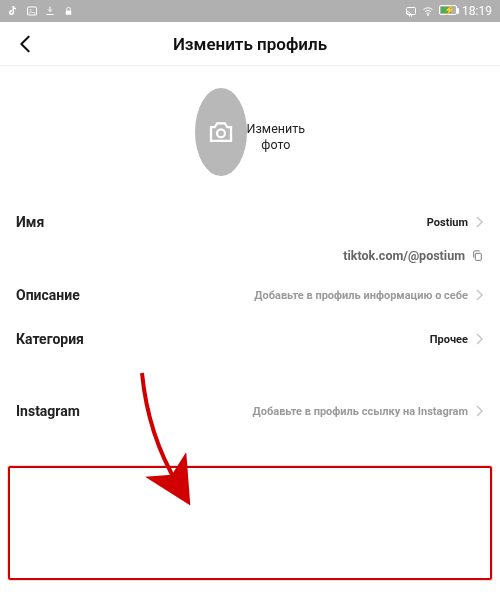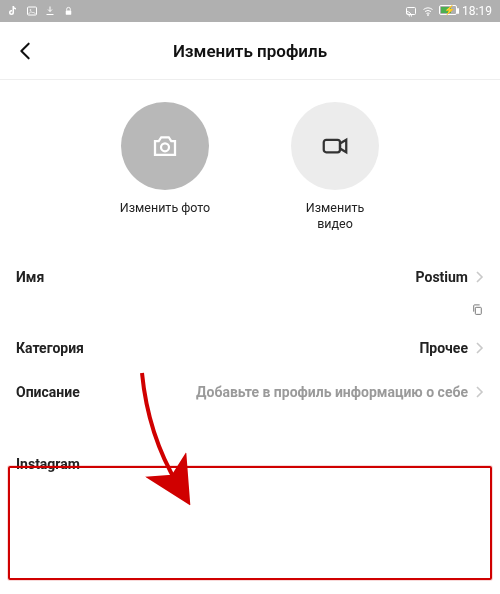--- a/index.html
+++ b/index.html
@@ -18,21 +18,21 @@
     justify-content: space-between;
     align-items: center;
     padding: 0 8px;
     font-size: 12px;
     color: #fff;
   }
   .status-left, .status-right { display: flex; align-items: center; gap: 6px; }
   .status-right { gap: 5px; }
   .sicon { width: 12px; height: 12px; display:inline-flex; align-items:center; justify-content:center;}
   .header {
-    height: 58px;
+    height: 44px;
     display: flex;
     align-items: center;
     padding: 0 14px;
     border-bottom: 1px solid #eee;
     position: relative;
   }
   .back-arrow {
     width: 22px; height: 22px;
     display:flex; align-items:center; justify-content:center;
     cursor:pointer;
@@ -45,21 +45,21 @@
     color:#111;
     pointer-events:none;
   }
   .media-row {
     display:flex;
     justify-content:center;
     gap: 60px;
     padding: 22px 0 8px 0;
   }
   .media-item {
-    display:flex; flex-direction:column; align-items:center;
+    display:flex; flex-direction:row; align-items:center;
     width: 110px;
   }
   .circle {
     width: 88px; height: 88px; border-radius: 50%;
     background: #b8b8b8;
     display:flex; align-items:center; justify-content:center;
     cursor:pointer;
   }
   .circle.light { background: #ececec; }
   .media-label {
@@ -80,21 +80,21 @@
     padding: 13px 16px;
     min-height: 44px;
     cursor:pointer;
   }
   .row .label {
     font-size: 14px;
     color: #222;
   }
   .row .value {
     display:flex; align-items:center; gap:8px;
-    font-size: 14px;
+    font-size: 11px;
     color: #222;
     max-width: 330px;
     text-align:right;
   }
   .row .value.placeholder { color: #9a9a9a; }
   .chev { width: 8px; height: 12px; flex-shrink:0; opacity:.45; }
   .copy-row {
     display:flex; justify-content:flex-end;
     padding: 4px 16px 10px 16px;
     font-size:12.5px; color:#666;
@@ -187,76 +187,73 @@
 <div class="media-row">
   <div class="media-item">
     <div class="circle">
       <svg viewBox="0 0 24 24" width="30" height="30" fill="none" stroke="#fff" stroke-width="1.8">
           <path d="M4 8h3l2-3h6l2 3h3v11H4z"></path>
           <circle cx="12" cy="13" r="3.2"></circle>
         </svg>
     </div>
     <div class="media-label">Изменить фото</div>
   </div>
-  <div class="media-item">
-    <div class="circle light">
-      <svg viewBox="0 0 24 24" width="30" height="30" fill="none" stroke="#333" stroke-width="1.8">
-          <rect x="3" y="7" width="13" height="10" rx="2"></rect>
-          <path d="M16 10l5-3v10l-5-3z"></path>
-        </svg>
-    </div>
-    <div class="media-label" style="white-space:pre-line;">Изменить
-видео</div>
-  </div>
 </div>
 
 <div class="list">
 
   <div class="row">
     <div class="label">Имя</div>
     <div class="value">
       <span>Postium</span>
       <svg class="chev" viewBox="0 0 8 12">
           <path d="M1 1l5 5-5 5" stroke="#888" stroke-width="1.6" fill="none"></path>
         </svg>
     </div>
   </div>
 
 
   <div class="copy-row">
+    <span>tiktok.com/@postium</span>
     <svg viewBox="0 0 24 24" width="13" height="13" fill="none" stroke="#777" stroke-width="1.8">
         <rect x="8" y="8" width="11" height="13" rx="1.5"></rect>
         <path d="M5 16V5a1.5 1.5 0 011.5-1.5H16"></path>
       </svg>
   </div>
 
   <div class="row">
+    <div class="label">Описание</div>
+    <div class="value placeholder">
+      <span>Добавьте в профиль информацию о себе</span>
+      <svg class="chev" viewBox="0 0 8 12">
+          <path d="M1 1l5 5-5 5" stroke="#888" stroke-width="1.6" fill="none"></path>
+        </svg>
+    </div>
+  </div>
+
+  <div class="row">
     <div class="label">Категория</div>
     <div class="value">
       <span>Прочее</span>
       <svg class="chev" viewBox="0 0 8 12">
           <path d="M1 1l5 5-5 5" stroke="#888" stroke-width="1.6" fill="none"></path>
         </svg>
     </div>
   </div>
 
-  <div class="row">
-    <div class="label">Описание</div>
+  <div class="section-gap"></div>
+
+  <div class="row">
+    <div class="label">Instagram</div>
     <div class="value placeholder">
-      <span>Добавьте в профиль информацию о себе</span>
-      <svg class="chev" viewBox="0 0 8 12">
-          <path d="M1 1l5 5-5 5" stroke="#888" stroke-width="1.6" fill="none"></path>
-        </svg>
-    </div>
-  </div>
-
-  <div class="section-gap"></div>
-
-  <div class="row">
-    <div class="label">Instagram</div>
+      <span>Добавьте в профиль ссылку на Instagram</span>
+      <svg class="chev" viewBox="0 0 8 12">
+          <path d="M1 1l5 5-5 5" stroke="#888" stroke-width="1.6" fill="none"></path>
+        </svg>
+    </div>
   </div>
 
 
 </div>
 
 <div class="highlight-box"></div>
 
 <svg class="arrow-annot" viewBox="0 0 120 150">
   <defs>
     <marker id="ah" markerWidth="12" markerHeight="12" refX="6" refY="6" orient="auto">

